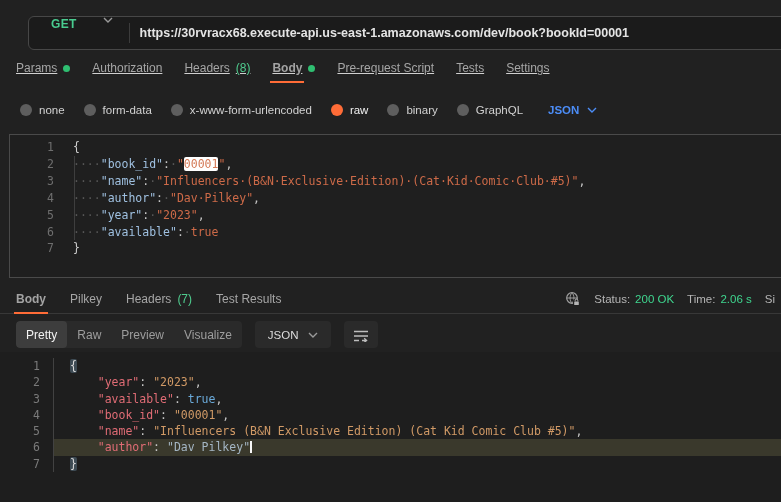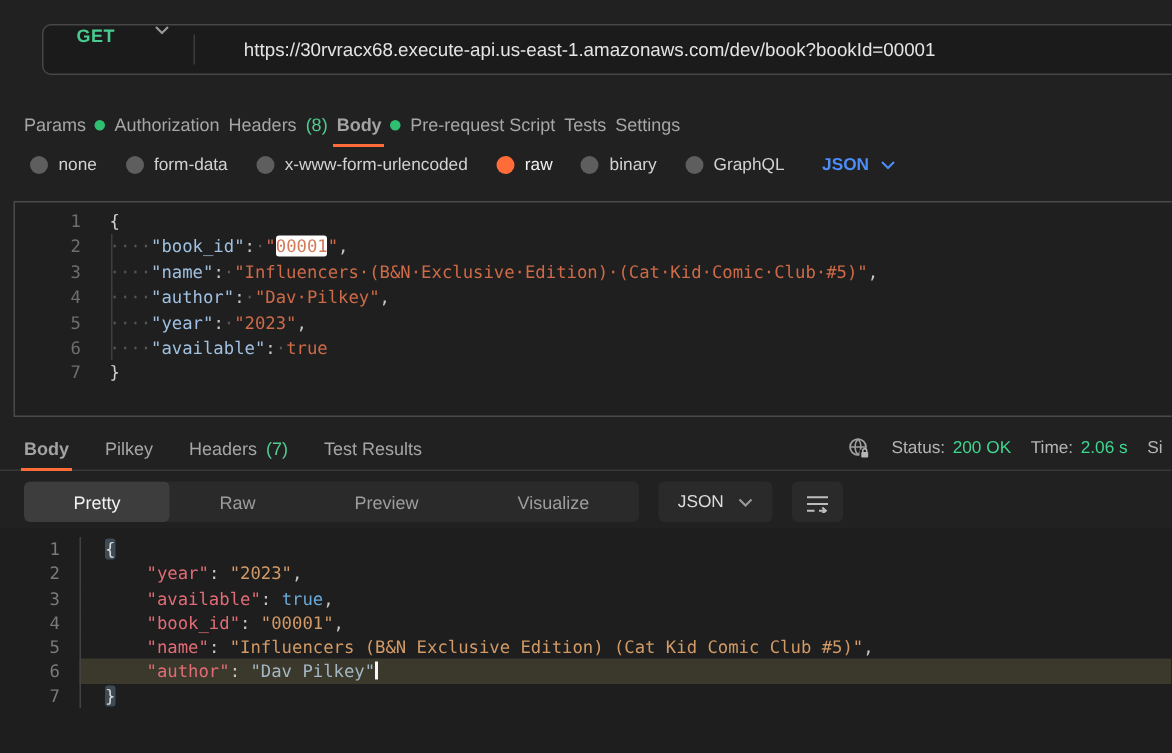--- a/index.html
+++ b/index.html
@@ -18,26 +18,26 @@
     position:absolute; left:28px; top:16px; right:-8px; height:34px;
     background:#1b1b1b; border:1px solid #474747; border-radius:6px;
     display:flex; align-items:center;
   }
   .method-dd {
     display:flex; align-items:flex-start; gap:26px;
     padding:0 16px 0 22px; height:100%; cursor:pointer;
   }
   .method-lbl { color:#49cc90; font-weight:bold; font-size:12px; letter-spacing:.3px; }
   .vdiv { width:1px; align-self:stretch; margin:6px 0; background:#3c3c3c; }
-  .url-text { margin-left:33px; font-size:12.5px; color:#e4e4e4; white-space:nowrap; }
+  .url-text { margin-left:10px; font-size:12.5px; color:#e4e4e4; white-space:nowrap;font-weight:bold; }
 
   
   .req-tabs {
     position:absolute; left:16px; top:61px; height:29px;
-    display:flex; align-items:flex-end; gap:6px; font-size:12px;
+    display:flex; align-items:flex-start; gap:22px; font-size:12px;text-decoration:underline;
   }
   .tab { position:relative; display:flex; align-items:center; gap:6px; color:#a6a6a6; cursor:pointer; white-space:nowrap; }
   .tab .lbl { position:relative; display:inline-block; }
   .tab.active { color:#a3a3a3; font-weight:bold; }
   .tab.active .lbl::after {
     content:""; position:absolute; left:-2px; right:-2px; bottom:-8px; height:2px; background:#ff6c37;
   }
   .gdot { width:7px; height:7px; border-radius:50%; background:#2fbf71; }
   .gcount { color:#4fcb8e; }
 
@@ -99,21 +99,21 @@
   .res-tabs { display:flex; align-items:center; gap:24px; }
   .res-meta { margin-left:auto; display:flex; align-items:center; gap:13px; font-size:11.5px; color:#b5b5b5; white-space:nowrap; overflow:hidden; }
   .meta-item { display:flex; align-items:flex-start; gap:5px; }
   .meta-green { color:#3fd68f; }
 
   
   .res-toolbar { position:absolute; left:16px; top:321px; height:27px; display:flex; gap:13px; }
   .seg { display:flex; background:#2a2a2a; border-radius:4px; overflow:hidden; }
   .seg-btn {
     border:none; background:transparent; color:#9d9d9d; font-size:12px;
-    padding:0 33px; cursor:pointer; font-family:inherit;
+    padding:0 10px; cursor:pointer; font-family:inherit;
   }
   .seg-btn.active { background:#3d3d3d; color:#f2f2f2; border-radius:4px; }
   .tool-btn {
     display:flex; align-items:center; gap:9px; background:#2a2a2a; border:none;
     border-radius:4px; color:#dcdcdc; font-size:11.5px; padding:0 13px; cursor:pointer; font-family:inherit;
   }
   .icon-btn { padding:0 9px; }
 </style>
 </head>
 <body>

